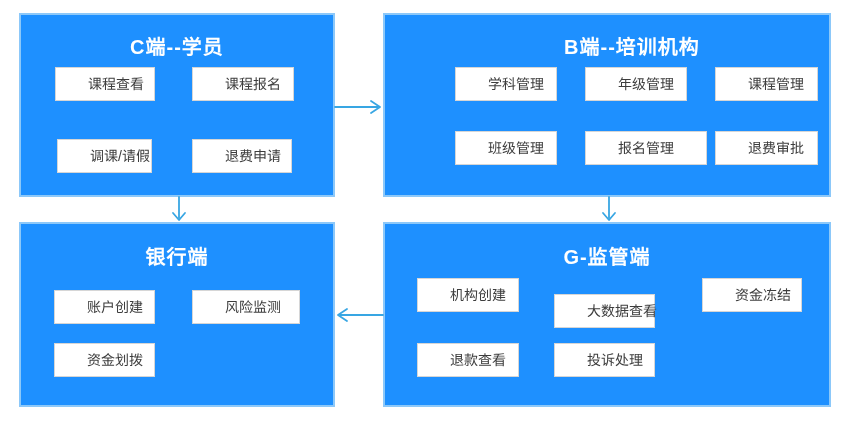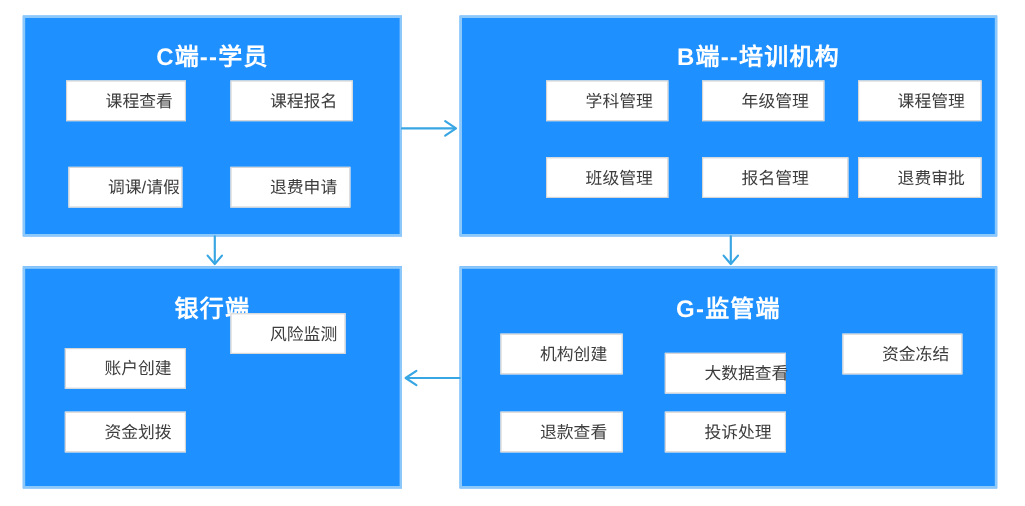--- a/index.html
+++ b/index.html
@@ -82,21 +82,21 @@
     <div class="item" style="left:200px;top:52px;width:102px">年级管理</div>
     <div class="item" style="left:330px;top:52px;width:103px">课程管理</div>
     <div class="item" style="left:70px;top:116px;width:102px">班级管理</div>
     <div class="item" style="left:200px;top:116px;width:122px">报名管理</div>
     <div class="item" style="left:330px;top:116px;width:103px">退费审批</div>
   </div>
 
   <div class="panel" style="left:19px;top:222px;width:316px;height:185px">
     <div class="panel-title" style="top:17px">银行端</div>
     <div class="item" style="left:33px;top:66px;width:101px">账户创建</div>
-    <div class="item" style="left:171px;top:37px;width:96px">风险监测</div>
+    <div class="item" style="left:171px;top:66px;width:108px">风险监测</div>
     <div class="item" style="left:33px;top:119px;width:101px">资金划拨</div>
   </div>
 
   <div class="panel" style="left:383px;top:222px;width:448px;height:185px">
     <div class="panel-title" style="top:17px">G-监管端</div>
     <div class="item" style="left:32px;top:54px;width:102px">机构创建</div>
     <div class="item" style="left:169px;top:70px;width:101px">大数据查看</div>
     <div class="item" style="left:317px;top:54px;width:100px">资金冻结</div>
     <div class="item" style="left:32px;top:119px;width:102px">退款查看</div>
     <div class="item" style="left:169px;top:119px;width:101px">投诉处理</div>

